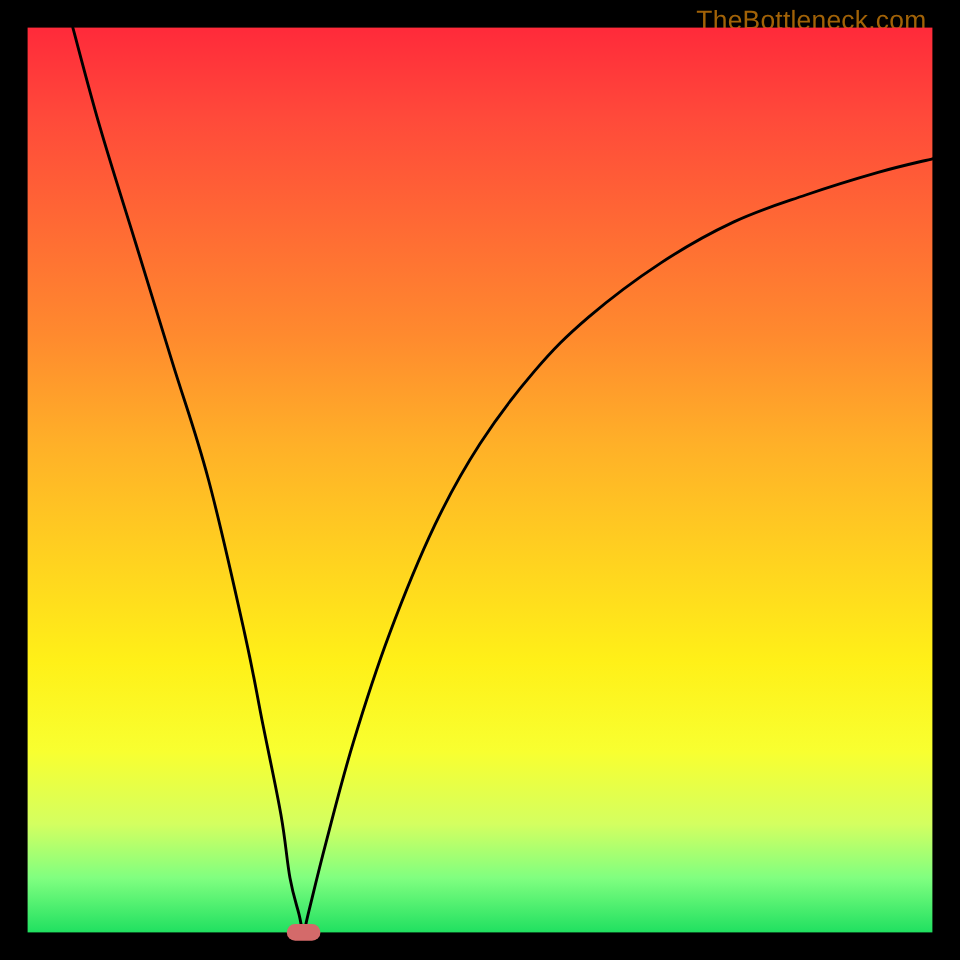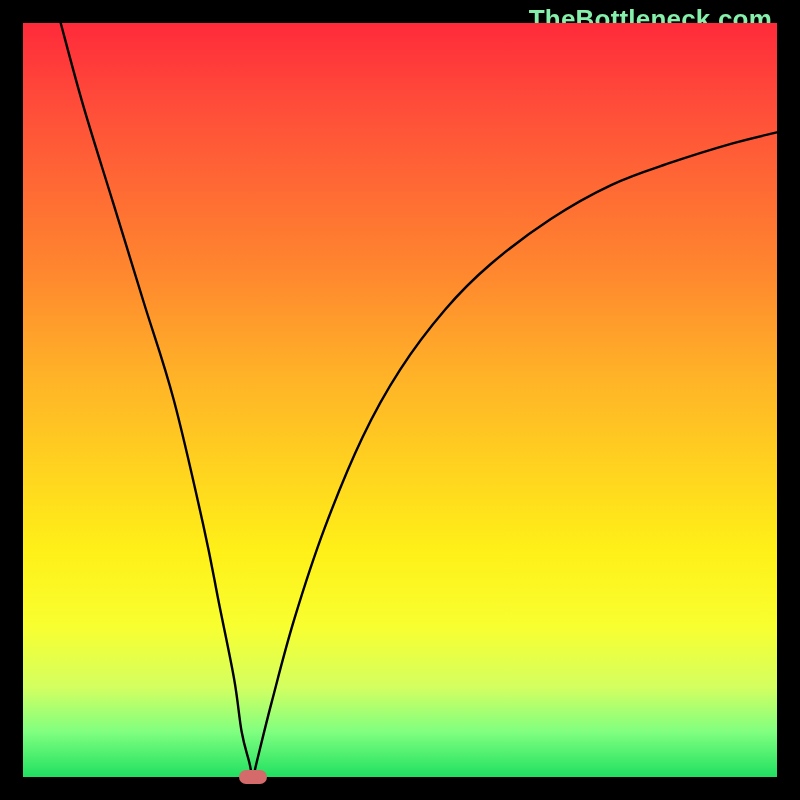--- a/index.html
+++ b/index.html
@@ -36,23 +36,23 @@
       #f8ff30 80%,
       #d4ff60 88%,
       #80ff80 94%,
       #20e060 100%
     );
   }
   .watermark {
     position: absolute;
     top: 4px;
     right: 28px;
-    color: #86efac;
-    font-size: 26px;
-    font-weight: 700;
+    color: #a16207;
+    font-size: 22px;
+    font-weight: 400;
     letter-spacing: 0.2px;
     user-select: none;
   }
   svg.curve {
     position: absolute;
     left: 0;
     top: 0;
     width: 754px;
     height: 754px;
     overflow: visible;

